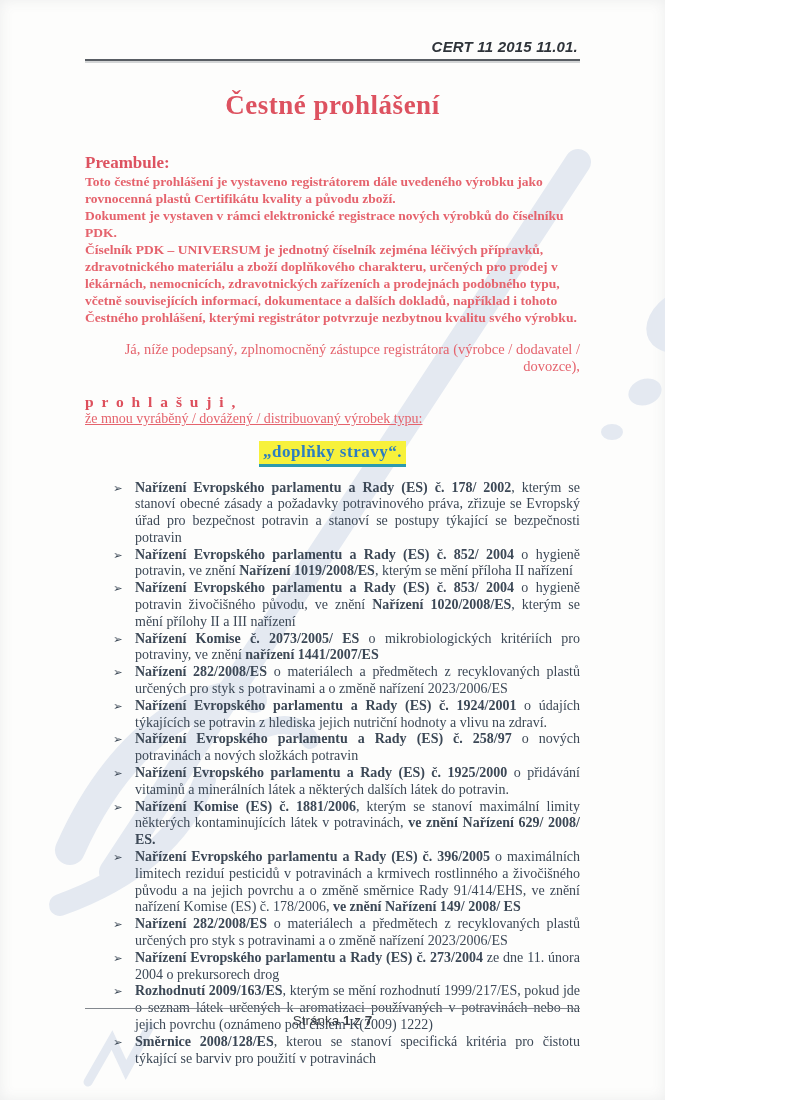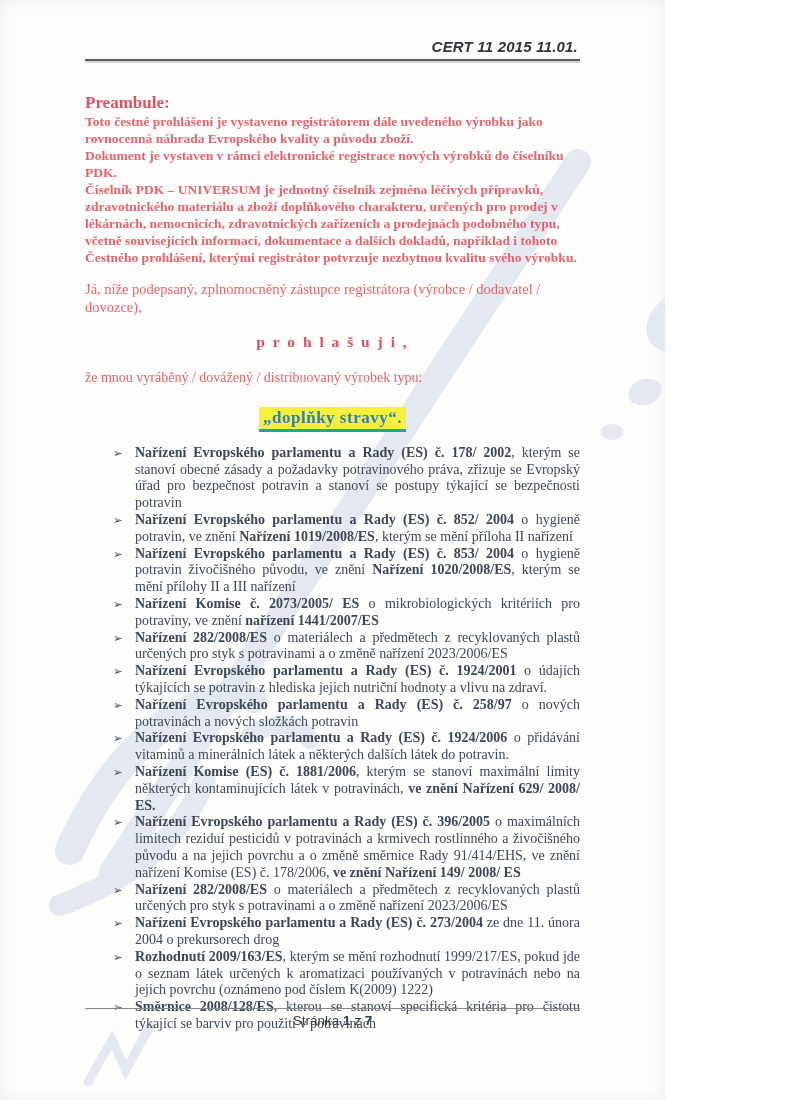--- a/index.html
+++ b/index.html
@@ -6,24 +6,24 @@
   .page{position:relative;width:665px;height:1100px;background:#fdfdfc;overflow:hidden;
         box-shadow:inset 0 0 14px rgba(90,95,105,.10);}
   .watermark{position:absolute;left:0;top:0;z-index:0;}
   .content{position:relative;z-index:1;padding:38px 85px 0;font-family:"Liberation Serif",serif;}
   .doc-code{text-align:right;font:italic 700 15px/1.2 "Liberation Sans",sans-serif;color:#2f343a;letter-spacing:.2px;padding-right:2px;}
   .header-rule{margin-top:3px;border-top:2px solid #585d63;box-shadow:0 2px 0 rgba(160,164,168,.45);height:0;}
   .title{margin:30px 0 0;text-align:center;font:700 27px/1.1 "Liberation Serif",serif;color:#dd5260;letter-spacing:.5px;}
   .subtitle{margin-top:4px;text-align:center;font:700 15.5px/1.25 "Liberation Serif",serif;color:#dd5260;}
   .preamble-heading{margin-top:32px;font:700 17px/1.2 "Liberation Serif",serif;color:#dd5260;}
   .preamble p{margin:0;font:700 13.5px/17px "Liberation Serif",serif;color:#e5636d;}
-  .intro{margin-top:15px;text-align:left;font:400 14.5px/1.2 "Liberation Serif",serif;color:#e5636d;}
-  .verb{margin-top:17px;text-align:center;font:700 15.5px/1.2 "Liberation Serif",serif;letter-spacing:2px;color:#dd4f5c;}
-  .product-line{margin-top:18px;font:400 14px/1.2 "Liberation Serif",serif;color:#e5636d;}
-  .product-type-row{margin-top:20px;text-align:center;}
+  .intro{margin-top:15px;text-align:right;font:400 14.5px/1.2 "Liberation Serif",serif;color:#e5636d;}
+  .verb{margin-top:17px;font:700 15.5px/1.2 "Liberation Serif",serif;letter-spacing:2px;color:#dd4f5c;}
+  .product-line{font:400 14px/1.2 "Liberation Serif",serif;color:#e5636d;text-decoration:underline;}
+  .product-type-row{margin-top:13px;text-align:center;}
   .product-type{display:inline-block;font:700 17px/1.25 "Liberation Serif",serif;color:#2d7ec0;
                 background:#f7f13b;border-bottom:3px solid #2c9aaf;padding:0 4px 1px;letter-spacing:.5px;}
   .req-intro{margin-top:11px;font:400 14px/1.2 "Liberation Serif",serif;color:#3c4856;}
   .req-list{margin-top:13px;}
   .req-item{display:flex;align-items:flex-start;}
   .req-bullet{flex:0 0 22px;margin-left:28px;font-size:11.5px;line-height:16.8px;color:#3c4856;}
   .req-text{flex:1;text-align:justify;font:400 14px/16.8px "Liberation Serif",serif;color:#3c4856;}
   .req-text .bold{font-weight:700;}
   .footer{position:absolute;left:85px;right:85px;top:1008px;z-index:1;}
   .footer-rule{border-top:1.5px solid #83888e;}
@@ -53,24 +53,25 @@
       <ellipse cx="612" cy="432" rx="11" ry="8"></ellipse>
       <circle cx="254" cy="700" r="13"></circle>
     </g>
   </svg>
 
   <div class="content">
 
     <div class="doc-code">CERT 11 2015 11.01.</div>
     <div class="header-rule"></div>
 
+    <h1 class="title">Čestné prohlášení</h1>
 
     <div class="preamble">
       <div class="preamble-heading">Preambule:</div>
-      <p>Toto čestné prohlášení je vystaveno registrátorem dále uvedeného výrobku jako rovnocenná náhrada Evropského kvality a původu zboží.</p>
+      <p>Toto čestné prohlášení je vystaveno registrátorem dále uvedeného výrobku jako rovnocenná plastů Certifikátu kvality a původu zboží.</p>
       <p>Dokument je vystaven v rámci elektronické registrace nových výrobků do číselníku PDK.</p>
       <p>Číselník PDK – UNIVERSUM je jednotný číselník zejména léčivých přípravků, zdravotnického materiálu a zboží doplňkového charakteru, určených pro prodej v lékárnách, nemocnicích, zdravotnických zařízeních a prodejnách podobného typu, včetně souvisejících informací, dokumentace a dalších dokladů, například i tohoto Čestného prohlášení, kterými registrátor potvrzuje nezbytnou kvalitu svého výrobku.</p>
     </div>
 
     <div class="intro">Já, níže podepsaný, zplnomocněný zástupce registrátora (výrobce / dodavatel / dovozce),</div>
     <div class="verb">p r o h l a š u j i ,</div>
     <div class="product-line">že mnou vyráběný / dovážený  / distribuovaný výrobek typu:</div>
 
     <div class="product-type-row">
       <span class="product-type">„doplňky stravy“.</span>
@@ -101,21 +102,21 @@
         <div class="req-item">
           <span class="req-bullet">➢</span>
           <div class="req-text"><span class="bold">Nařízení Evropského parlamentu a Rady (ES) č. 1924/2001</span><span>  o údajích týkajících se potravin z hlediska jejich nutriční hodnoty a vlivu na zdraví.</span></div>
         </div>
         <div class="req-item">
           <span class="req-bullet">➢</span>
           <div class="req-text"><span class="bold">Nařízení Evropského parlamentu a Rady (ES) č. 258/97</span><span> o nových potravinách a nových složkách potravin</span></div>
         </div>
         <div class="req-item">
           <span class="req-bullet">➢</span>
-          <div class="req-text"><span class="bold">Nařízení Evropského parlamentu a Rady (ES) č. 1924/2006</span><span>  o přidávání vitaminů a minerálních látek a některých dalších látek do potravin.</span></div>
+          <div class="req-text"><span class="bold">Nařízení Evropského parlamentu a Rady (ES) č. 1925/2000</span><span>  o přidávání vitaminů a minerálních látek a některých dalších látek do potravin.</span></div>
         </div>
         <div class="req-item">
           <span class="req-bullet">➢</span>
           <div class="req-text"><span class="bold">Nařízení Komise (ES) č. 1881/2006</span><span>, kterým se stanoví maximální limity některých kontaminujících látek v potravinách, </span><span class="bold">ve znění Nařízení 629/ 2008/ ES.</span></div>
         </div>
         <div class="req-item">
           <span class="req-bullet">➢</span>
           <div class="req-text"><span class="bold">Nařízení Evropského parlamentu a Rady (ES) č. 396/2005</span><span> o maximálních limitech reziduí pesticidů v potravinách a krmivech rostlinného a živočišného původu a na jejich povrchu a o změně směrnice Rady 91/414/EHS, ve znění nařízení Komise (ES) č. 178/2006, </span><span class="bold">ve znění Nařízení 149/ 2008/ ES</span></div>
         </div>
         <div class="req-item">

